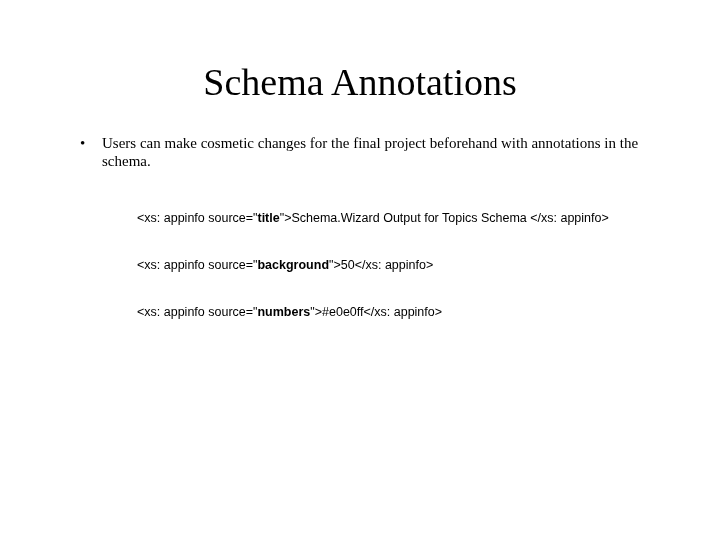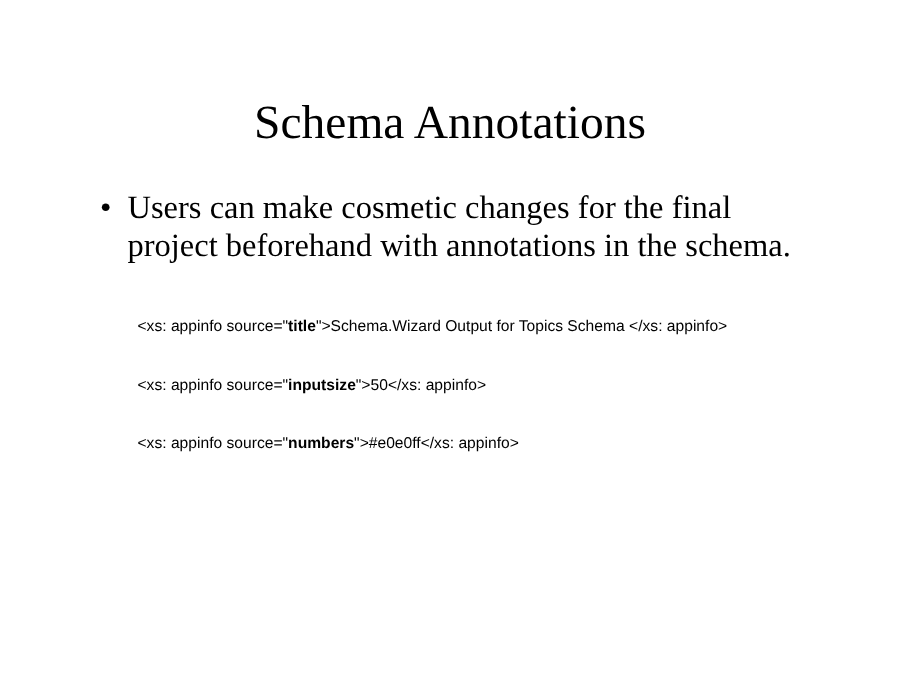--- a/index.html
+++ b/index.html
@@ -8,72 +8,72 @@
     width: 720px;
     height: 540px;
     background: #ffffff;
     font-family: "Times New Roman", Times, serif;
     color: #000000;
   }
   .slide {
     width: 720px;
     height: 476px;
     box-sizing: border-box;
-    padding: 56px 60px 30px 60px;
+    padding: 40px 60px 30px 60px;
   }
   .title {
     text-align: center;
     font-size: 38px;
     margin: 20px 0 30px 0;
     font-weight: normal;
   }
   ul.bullets {
     margin: 0 0 10px 0;
     padding-left: 30px;
     list-style: none;
   }
   ul.bullets li {
     position: relative;
-    font-size: 26px;
+    font-size: 15px;
     line-height: 1.2;
     margin-bottom: 4px;
     padding-left: 12px;
   }
   ul.bullets li::before {
     content: "•";
     position: absolute;
     left: -10px;
     top: 0;
   }
   .code-block {
     font-family: Arial, Helvetica, sans-serif;
     font-size: 12.5px;
     line-height: 1.25;
     margin-left: 10px;
     margin-top: 6px;
     white-space: pre;
   }
   .code-indent {
-    margin-left: 40px;
+    margin-left: 67px;
   }
   .bold { font-weight: bold; }
 </style>
 </head>
 <body>
 
 <div class="slide">
 
   <h1 class="title">Schema Annotations</h1>
 
   <ul class="bullets">
     <li>Users can make cosmetic changes for the final project beforehand with annotations in the schema.</li>
   </ul>
 
   <div class="code-block">
     <div class="code-indent"><span>&lt;xs: appinfo source="</span><span class="bold">title</span><span>"&gt;</span><span>Schema.Wizard Output for Topics Schema </span><span>&lt;/xs: appinfo&gt;</span></div>
-    <div class="code-indent"><span>&lt;xs: appinfo source="</span><span class="bold">inputsize</span><span>"&gt;</span><span>50</span><span>&lt;/xs: appinfo&gt;</span></div>
+    <div class="code-indent"><span>&lt;xs: appinfo source="</span><span class="bold">background</span><span>"&gt;</span><span>50</span><span>&lt;/xs: appinfo&gt;</span></div>
     <div class="code-indent"><span>&lt;xs: appinfo source="</span><span class="bold">numbers</span><span>"&gt;</span><span>#e0e0ff</span><span>&lt;/xs: appinfo&gt;</span></div>
     
     
     
   </div>
 
 </div>
 
 </body></html>

